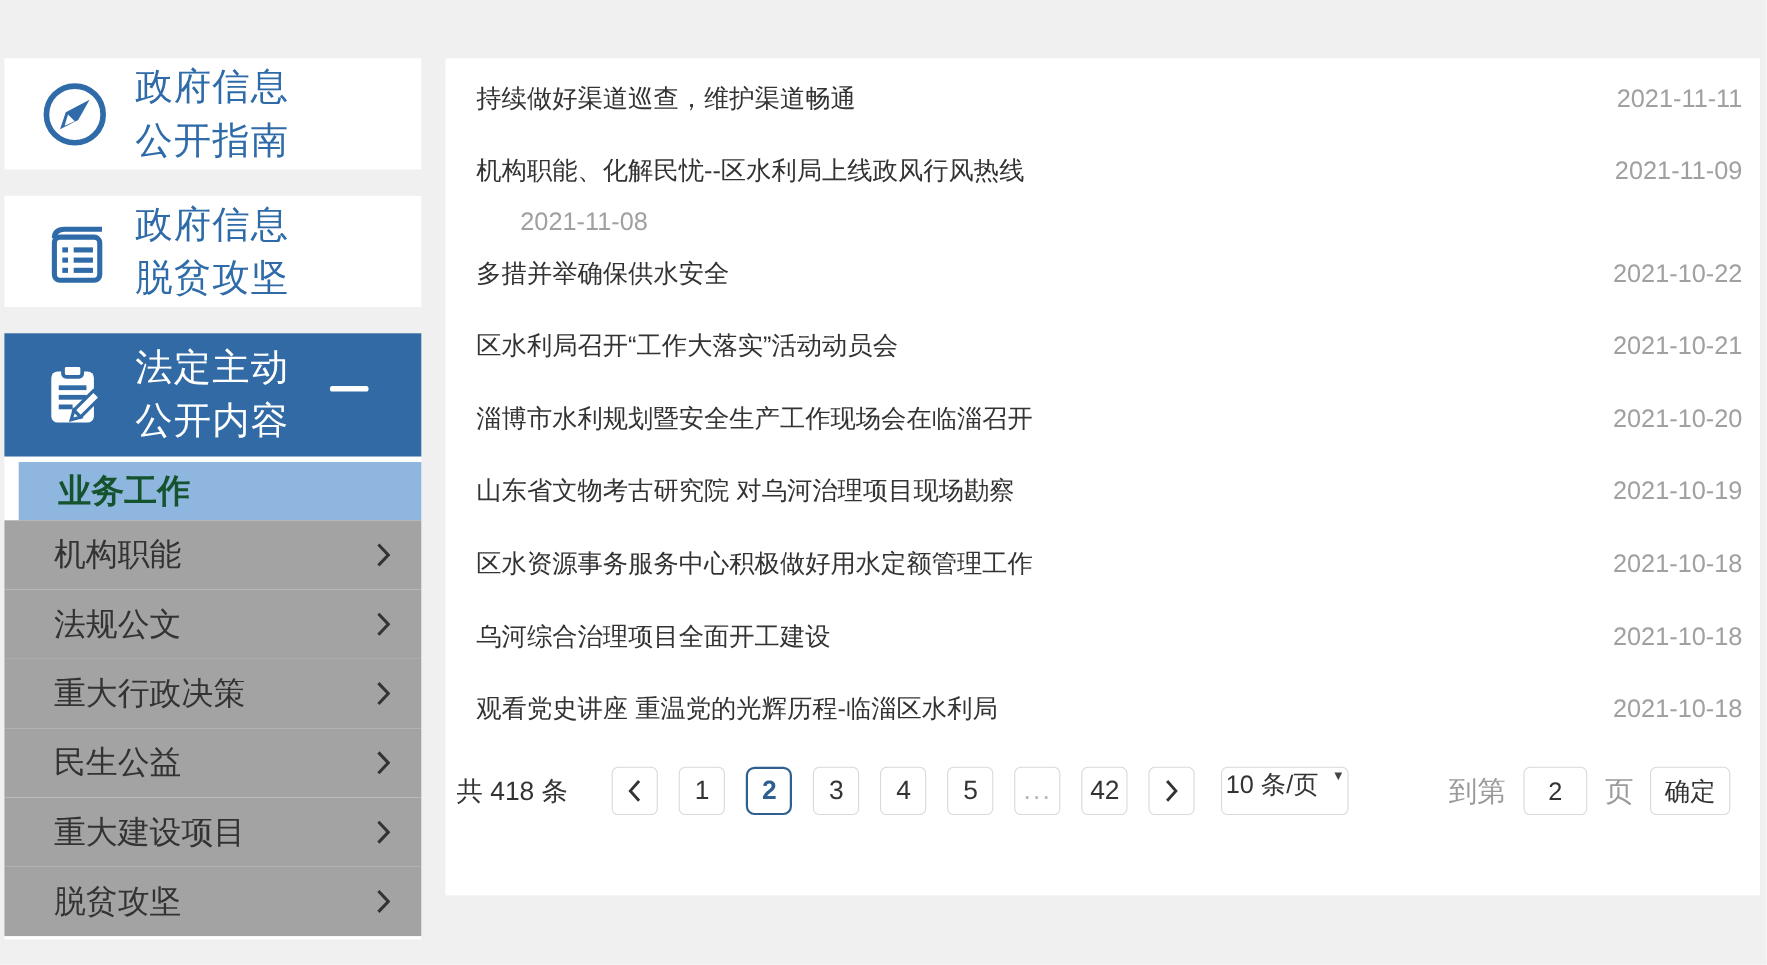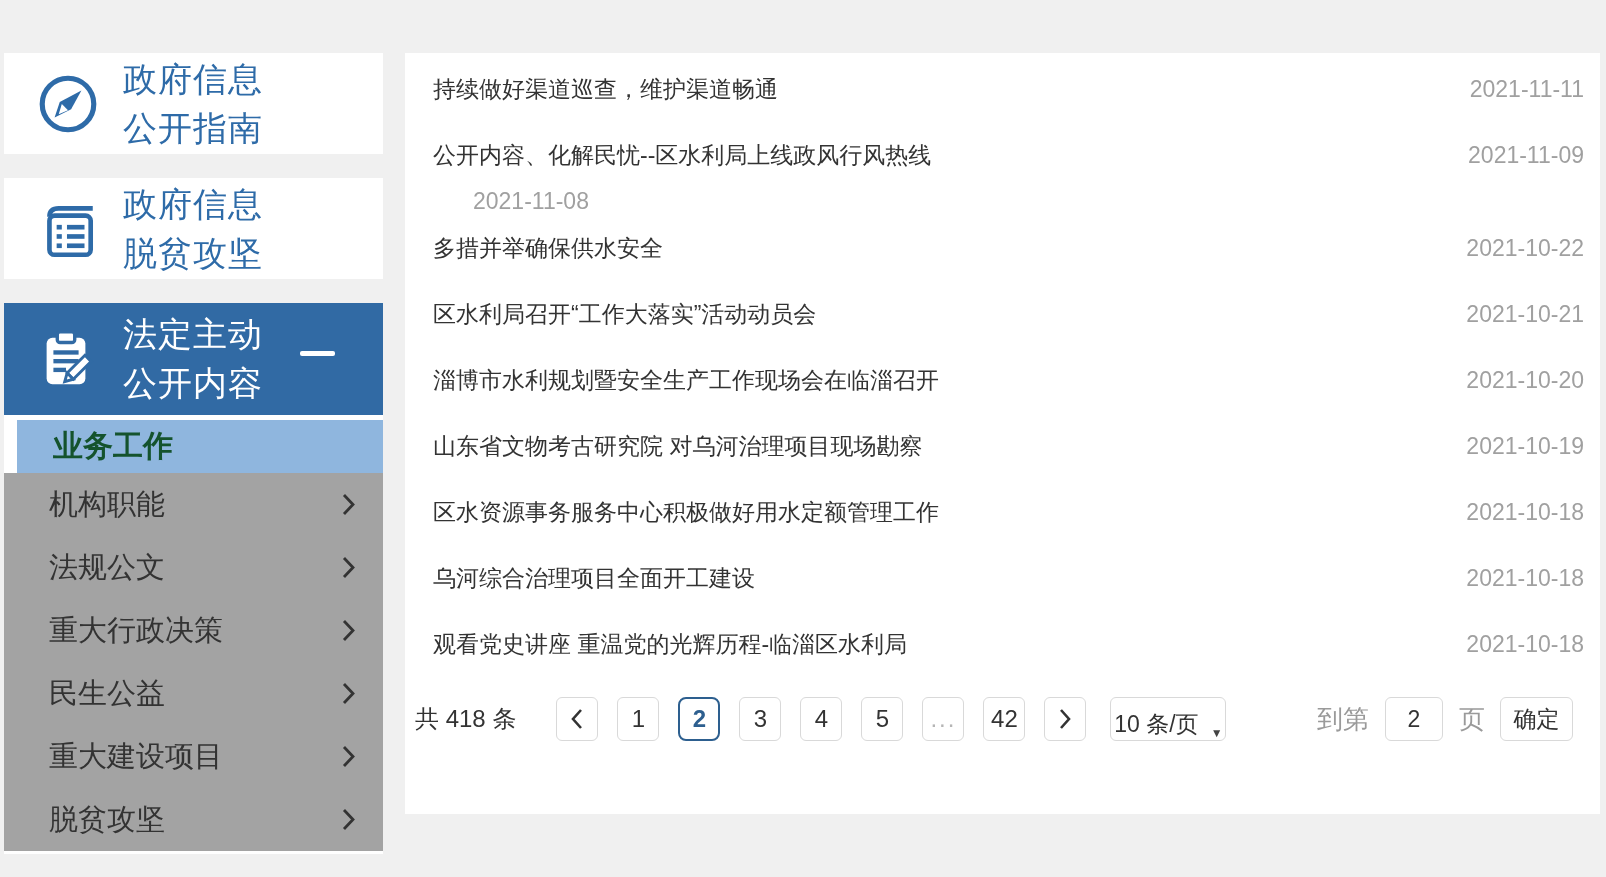--- a/index.html
+++ b/index.html
@@ -66,21 +66,21 @@
     border: 1px solid #d9d9d9; border-radius: 6px; background: #ffffff;
     font-family: "Liberation Sans", sans-serif;
     font-size: 24px; color: #333333; margin-right: 19px;
     display: flex; align-items: center; justify-content: center; cursor: pointer;
   }
   .pg-btn.active { border: 2px solid #2d5f8f; border-radius: 8px; color: #2d5f8f; font-weight: bold; }
   .pg-btn.ellipsis { color: #b5b5b5; letter-spacing: 2px; }
   .page-size {
     margin-left: 5px; width: 116px; height: 44px;
     border: 1px solid #d9d9d9; border-radius: 6px; background: #ffffff;
-    display: flex; align-items: flex-end; justify-content: center; gap: 12px;
+    display: flex; align-items: flex-start; justify-content: center; gap: 12px;
     font-size: 23px; color: #333333; cursor: pointer; white-space: nowrap;
   }
   .caret { font-size: 12px; color: #444444; }
   .goto-group { margin-left: auto; display: flex; align-items: center; font-size: 26px; color: #9a9a9a; }
   .goto-group .goto-label { white-space: nowrap; }
   .goto-input {
     width: 58px; height: 44px; border: 1px solid #d9d9d9; border-radius: 6px;
     text-align: center; font-size: 23px; color: #333333; margin: 0 16px;
     font-family: "Liberation Sans", sans-serif; outline: none; background: #ffffff;
   }
@@ -192,21 +192,21 @@
     </nav>
 </div>
 
 <div class="main">
   <div>
       <div class="news-row">
         <a class="news-title">持续做好渠道巡查，维护渠道畅通</a>
         <span class="news-date">2021-11-11</span>
       </div>
       <div class="news-row">
-        <a class="news-title">公开内容、化解民忧--区水利局上线政风行风热线</a>
+        <a class="news-title">机构职能、化解民忧--区水利局上线政风行风热线</a>
         <span class="news-date">2021-11-09</span>
       </div>
       <div class="news-row">
         <span class="news-date">2021-11-08</span>
       </div>
       <div class="news-row">
         <a class="news-title">多措并举确保供水安全</a>
         <span class="news-date">2021-10-22</span>
       </div>
       <div class="news-row">

